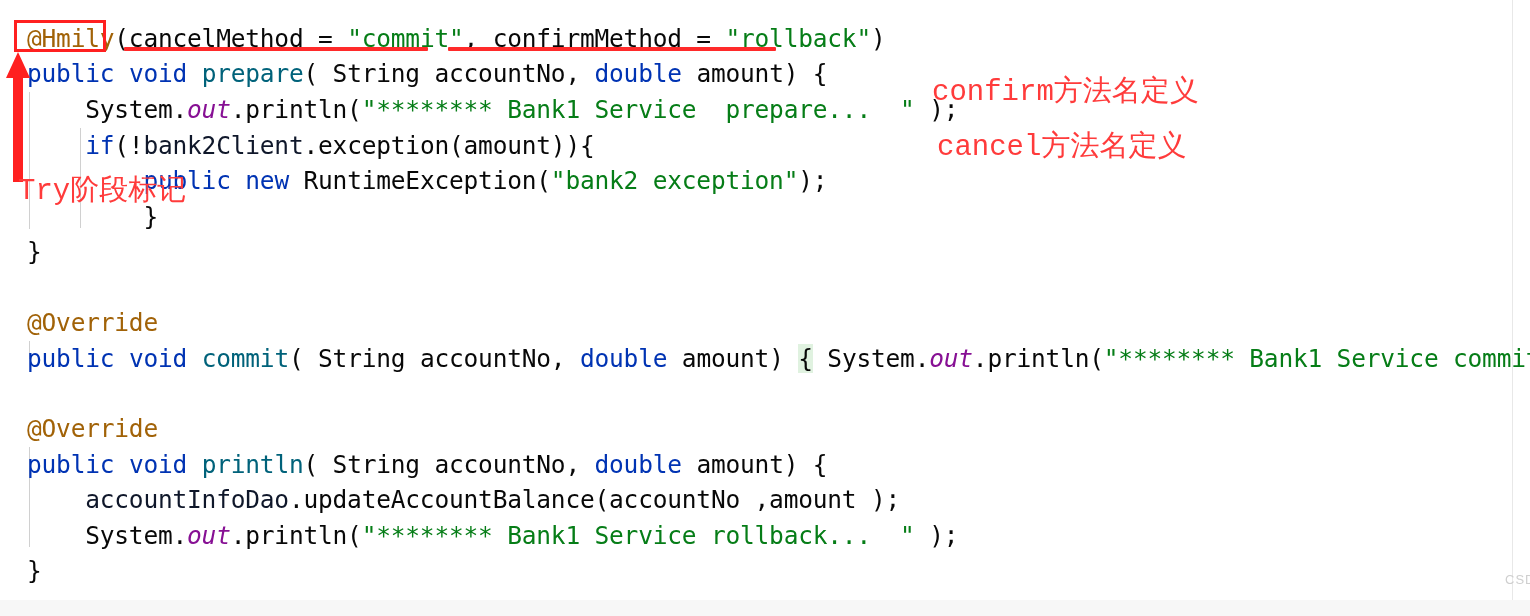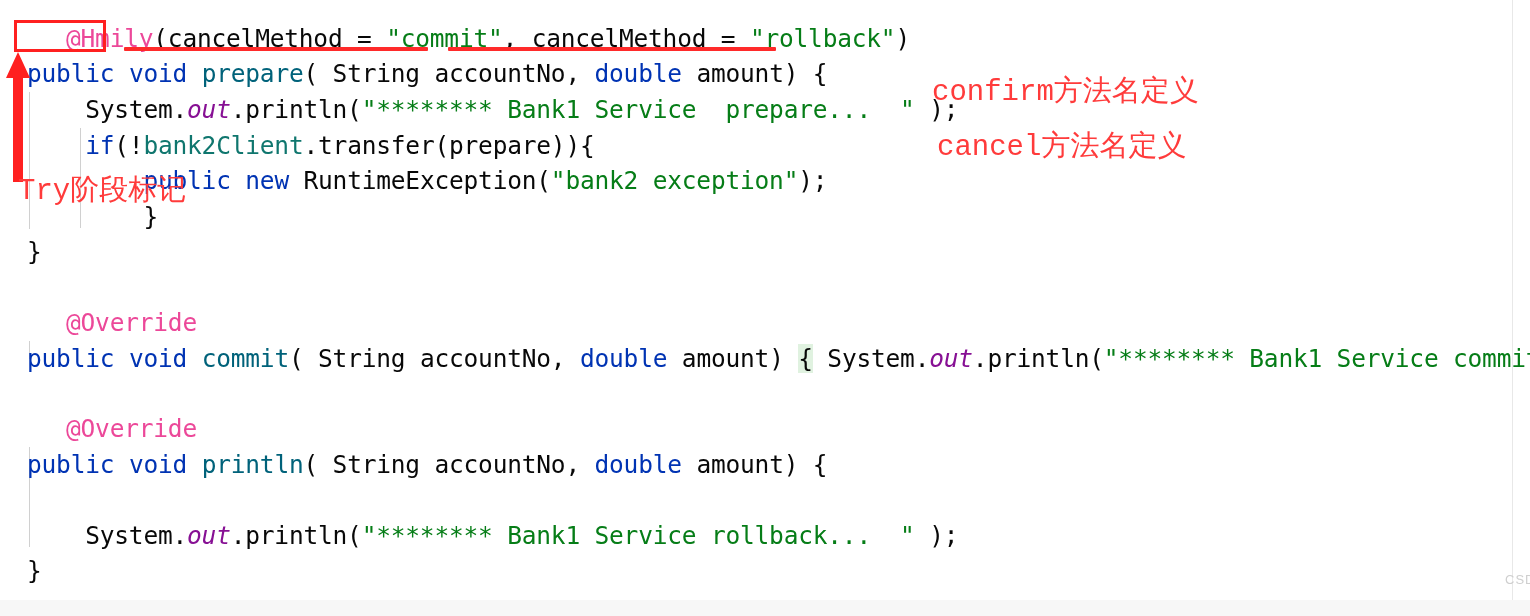--- a/index.html
+++ b/index.html
@@ -48,23 +48,23 @@
     font-family: "DejaVu Sans Mono", monospace;
     font-size: 24.5px;
     line-height: 35.5px;
     letter-spacing: -0.2px;
     color: #080808;
   }
 
   
   .kw      { color: #0033B3; }            
   .mtd     { color: #00627A; }            
-  .ann     { color: #ec4899; margin-left: 39px; }            
+  .ann     { color: #a16207; }            
   .str     { color: #067D17; }            
-  .fld     { color: #0f766e; text-align: center; }            
+  .fld     { color: #0f172a; text-align: center; }            
   .stat    { color: #871094; font-style: italic; margin-top: 8px; }  
   .plain   { color: #080808; }
   .brace-hl{ background: #E0F2E0; }       
 
   
   .indent-guide {
     position: absolute;
     width: 1px;
     background: #D0D0D0;
   }
@@ -127,33 +127,34 @@
 
   <div class="editor">
 
     <div class="indent-guide" style="left:29px; top:92px; height:137px;"></div>
     <div class="indent-guide" style="left:80px; top:128px; height:100px;"></div>
     <div class="indent-guide" style="left:29px; top:447px; height:100px;"></div>
     <div class="indent-guide" style="left:29px; top:341px; height:18px;"></div>
 
     <div class="code-layer">
 
-      <div class="line" style="top:21px;  left:27px;"><span class="ann">@Hmily</span><span class="plain">(cancelMethod = </span><span class="str">"commit"</span><span class="plain">, cancelMethod = </span><span class="str">"rollback"</span><span class="plain">)</span></div>
+      <div class="line" style="top:21px;  left:27px;"><span class="ann">@Hmily</span><span class="plain">(cancelMethod = </span><span class="str">"commit"</span><span class="plain">, confirmMethod = </span><span class="str">"rollback"</span><span class="plain">)</span></div>
       <div class="line" style="top:56px;  left:27px;"><span class="kw">public</span><span class="plain"> </span><span class="kw">void</span><span class="plain"> </span><span class="mtd">prepare</span><span class="plain">( String accountNo, </span><span class="kw">double</span><span class="plain"> amount) {</span></div>
       <div class="line" style="top:92px;  left:27px;"><span class="plain">    System.</span><span class="stat">out</span><span class="plain">.println(</span><span class="str">"******** Bank1 Service  prepare...  "</span><span class="plain"> );</span></div>
-      <div class="line" style="top:128px; left:27px;"><span class="plain">    </span><span class="kw">if</span><span class="plain">(!</span><span class="fld">bank2Client</span><span class="plain">.transfer(prepare)){</span></div>
+      <div class="line" style="top:128px; left:27px;"><span class="plain">    </span><span class="kw">if</span><span class="plain">(!</span><span class="fld">bank2Client</span><span class="plain">.exception(amount)){</span></div>
       <div class="line" style="top:163px; left:27px;"><span class="plain">        </span><span class="kw">public</span><span class="plain"> </span><span class="kw">new</span><span class="plain"> RuntimeException(</span><span class="str">"bank2 exception"</span><span class="plain">);</span></div>
       <div class="line" style="top:199px; left:27px;"><span class="plain">        }</span></div>
       <div class="line" style="top:234px; left:27px;"><span class="plain">}</span></div>
 
       <div class="line" style="top:305px; left:27px;"><span class="ann">@Override</span></div>
       <div class="line" style="top:341px; left:27px;"><span class="kw">public</span><span class="plain"> </span><span class="kw">void</span><span class="plain"> </span><span class="mtd">commit</span><span class="plain">( String accountNo, </span><span class="kw">double</span><span class="plain"> amount) </span><span class="brace-hl">{</span><span class="plain"> System.</span><span class="stat">out</span><span class="plain">.println(</span><span class="str">"******** Bank1 Service commit..."</span></div>
 
       <div class="line" style="top:411px; left:27px;"><span class="ann">@Override</span></div>
       <div class="line" style="top:447px; left:27px;"><span class="kw">public</span><span class="plain"> </span><span class="kw">void</span><span class="plain"> </span><span class="mtd">println</span><span class="plain">( String accountNo, </span><span class="kw">double</span><span class="plain"> amount) {</span></div>
+      <div class="line" style="top:482px; left:27px;"><span class="plain">    </span><span class="fld">accountInfoDao</span><span class="plain">.updateAccountBalance(accountNo ,amount );</span></div>
       <div class="line" style="top:518px; left:27px;"><span class="plain">    System.</span><span class="stat">out</span><span class="plain">.println(</span><span class="str">"******** Bank1 Service rollback...  "</span><span class="plain"> );</span></div>
       <div class="line" style="top:553px; left:27px;"><span class="plain">}</span></div>
 
     </div>
   </div>
 
   <div class="anno-box" style="left:14px; top:20px; width:92px; height:32px;"></div>
 
   <div class="anno-underline" style="left:124px; top:47px; width:304px;"></div>
 

